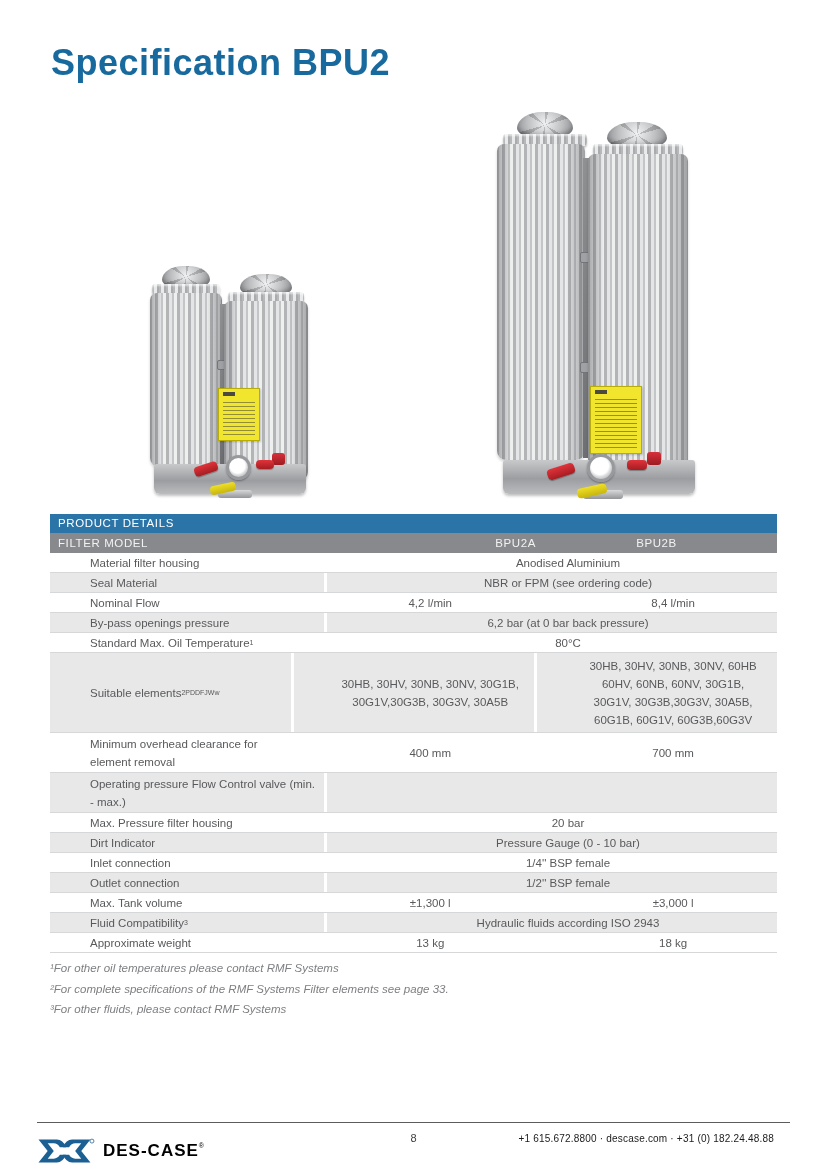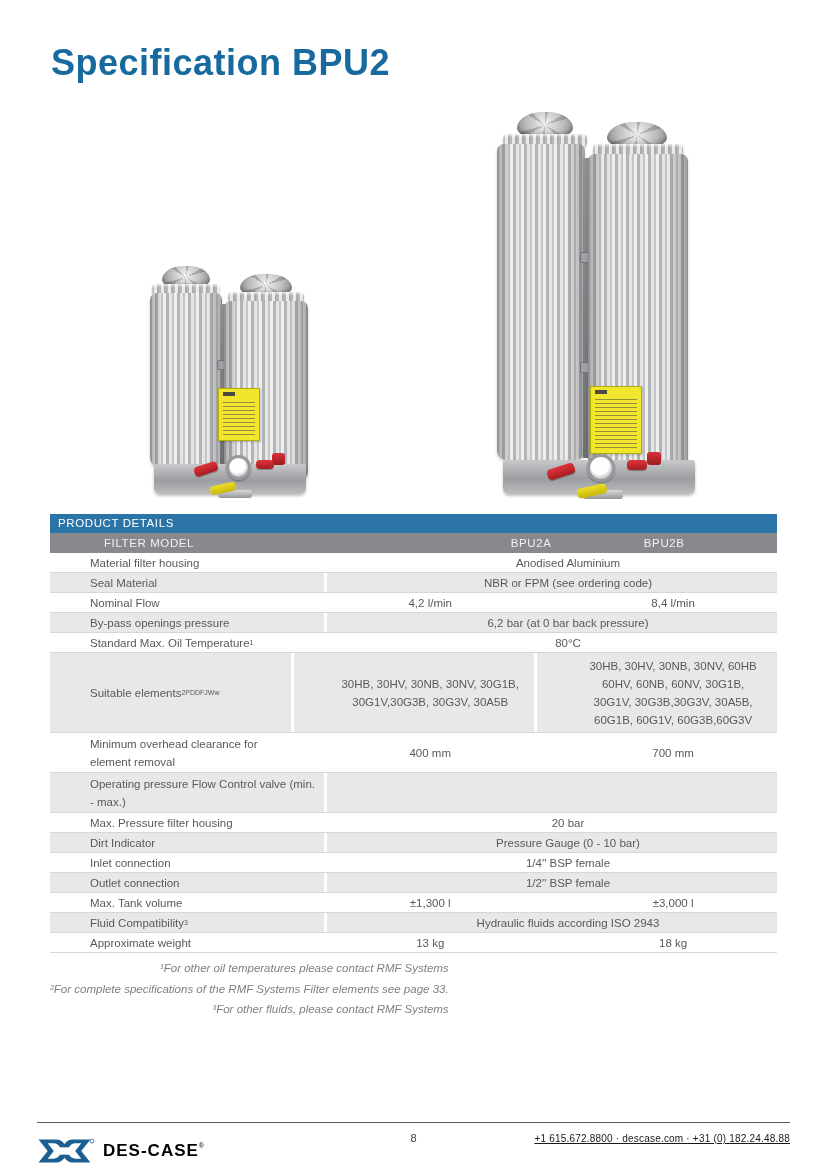--- a/index.html
+++ b/index.html
@@ -53,48 +53,48 @@
   }
   .lever-red { background:linear-gradient(180deg,#e0333a,#a51d22); border-radius:4px; box-shadow:0 1px 1px rgba(0,0,0,.3); }
   .cap-red { background:linear-gradient(180deg,#d8303a,#9c1b20); border-radius:3px; }
   .lever-yellow { background:linear-gradient(180deg,#f0df25,#c7b60d); border-radius:4px; }
   .pipe { background:linear-gradient(180deg,#d8d9da,#939598); border-radius:3px; }
 
   
   .spec-table { position:absolute; left:50px; top:514px; width:727px; font-size:11.5px; }
   .t-head { height:19px; background:#2b74a7; color:#ffffff; line-height:19px; padding-left:8px; letter-spacing:.6px; font-size:11.5px; }
   .t-cols { height:20px; background:#88898c; color:#f2f2f3; letter-spacing:.6px; display:flex; }
-  .t-cols .c-label { width:245px; line-height:20px; padding-left:8px;margin-left:46px; }
+  .t-cols .c-label { width:245px; line-height:20px; padding-left:8px; }
   .t-cols .c-a { width:241px; line-height:20px; text-align:right; }
   .t-cols .c-b { width:241px; line-height:20px; text-align:center; }
   .t-row { display:flex; border-bottom:1px solid #d6d7d8; background:#ffffff; align-items:stretch; }
   .t-row.alt { background:#e8e8e9; }
   .t-row .cell { display:flex; align-items:center; line-height:18px;margin-left:32px; }
   .t-row .lbl { width:245px; padding-left:8px; padding-right:6px; border-right:3px solid #ffffff; }
   .t-row .va { width:241px; justify-content:center; text-align:center; border-right:3px solid #ffffff; }
   .t-row .vb { width:238px; justify-content:center; text-align:center; }
   .t-row .vspan { flex:1; justify-content:center; text-align:center; }
   .t-row.h1 { height:20px; }
   .t-row.h2 { height:40px; }
   .t-row.h4 { height:80px; }
   .t-row .va, .t-row .vb, .t-row .vspan { padding:2px 14px; }
   sup { font-size:7px; letter-spacing:0; }
 
   
   .footnotes { position:absolute; left:50px; top:958px; font-style:italic; color:#7d7f82; font-size:11.5px; }
-  .footnotes div { line-height:20.5px;text-align:right; }
+  .footnotes div { line-height:20.5px; }
 
   
   .footer-rule { position:absolute; left:37px; top:1122px; width:753px; height:1px; background:#5b5c5e; }
   .footer { position:absolute; left:37px; top:1126px; width:753px; height:30px; }
   .brand { position:absolute; left:0; top:12px; display:flex; align-items:center; }
   .brand-name { font-size:17px; font-weight:800; color:#000000; letter-spacing:1px; margin-left:8px; }
   .brand-reg { font-size:7px; color:#000; vertical-align:top; position:relative; top:-6px; }
   .page-num { position:absolute; left:0; right:0; top:6px; text-align:center; font-size:11px; color:#3c3d3f; }
-  .contact { position:absolute; right:0; top:7px; font-size:10px; color:#1a1a1a; letter-spacing:.2px;text-decoration:underline; }
+  .contact { position:absolute; right:16px; top:7px; font-size:10px; color:#1a1a1a; letter-spacing:.2px; }
 </style>
 </head>
 <body>
 
 <div class="page-title">Specification BPU2</div>
 
 <div class="unit" style="left:148px; top:264px; width:165px; height:242px;">
   <div class="cap-knob" style="left:14px;  top:2px;  width:48px; height:22px;"></div>
   <div class="cap-collar" style="left:4px;  top:20px; width:68px; height:11px;"></div>
   <div class="cap-knob" style="left:92px;  top:10px; width:52px; height:22px;"></div>

